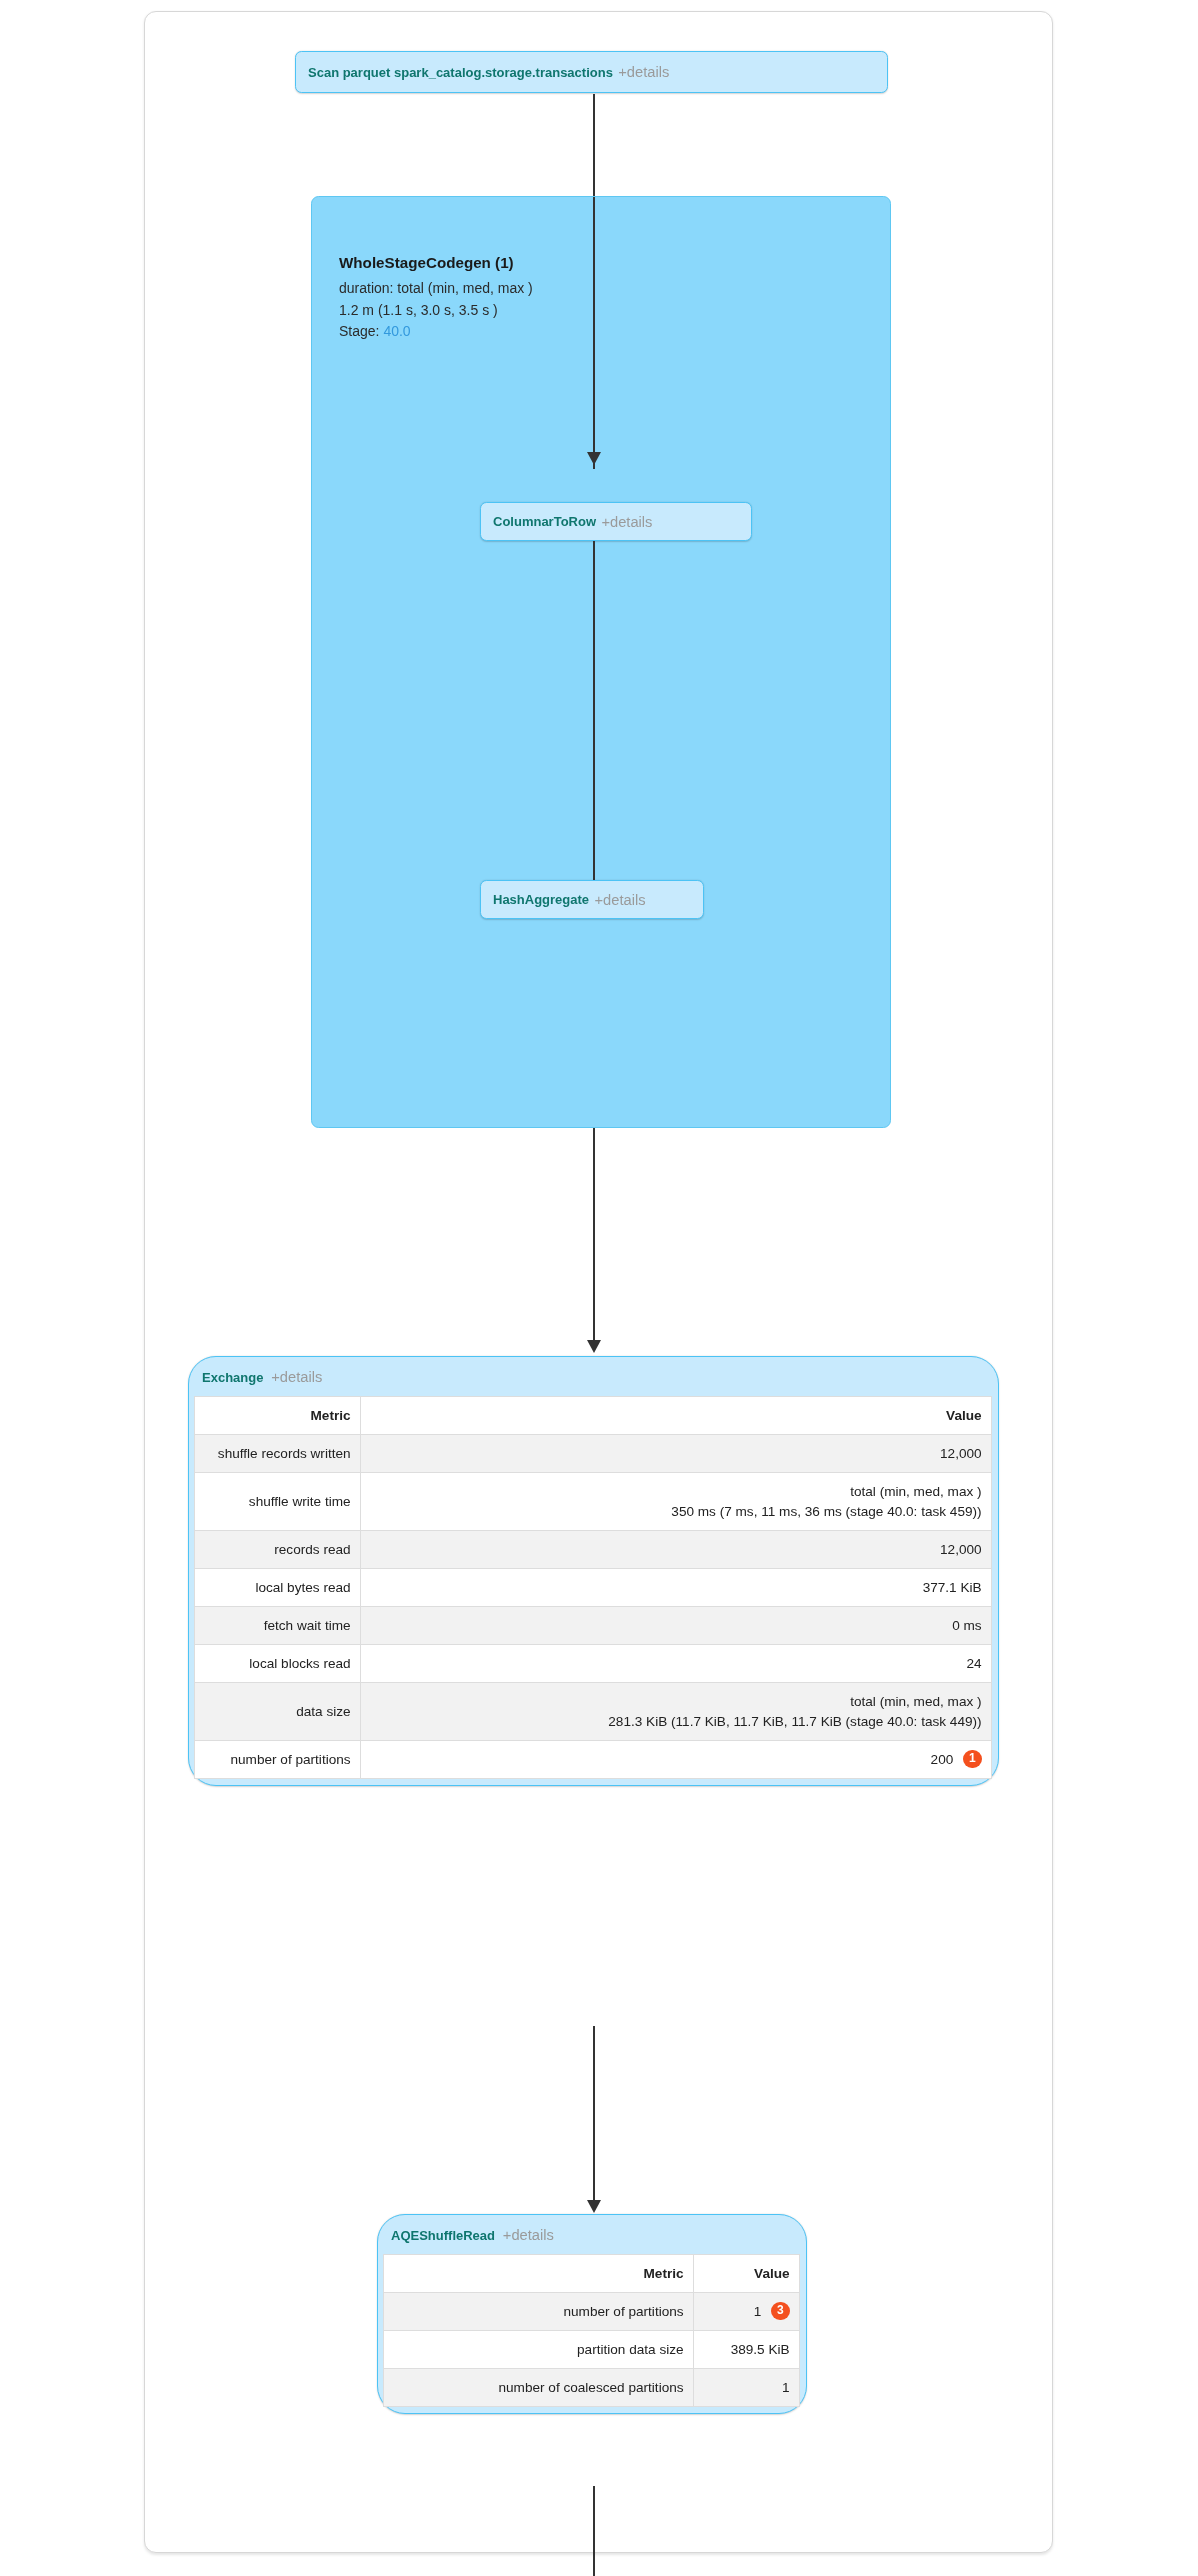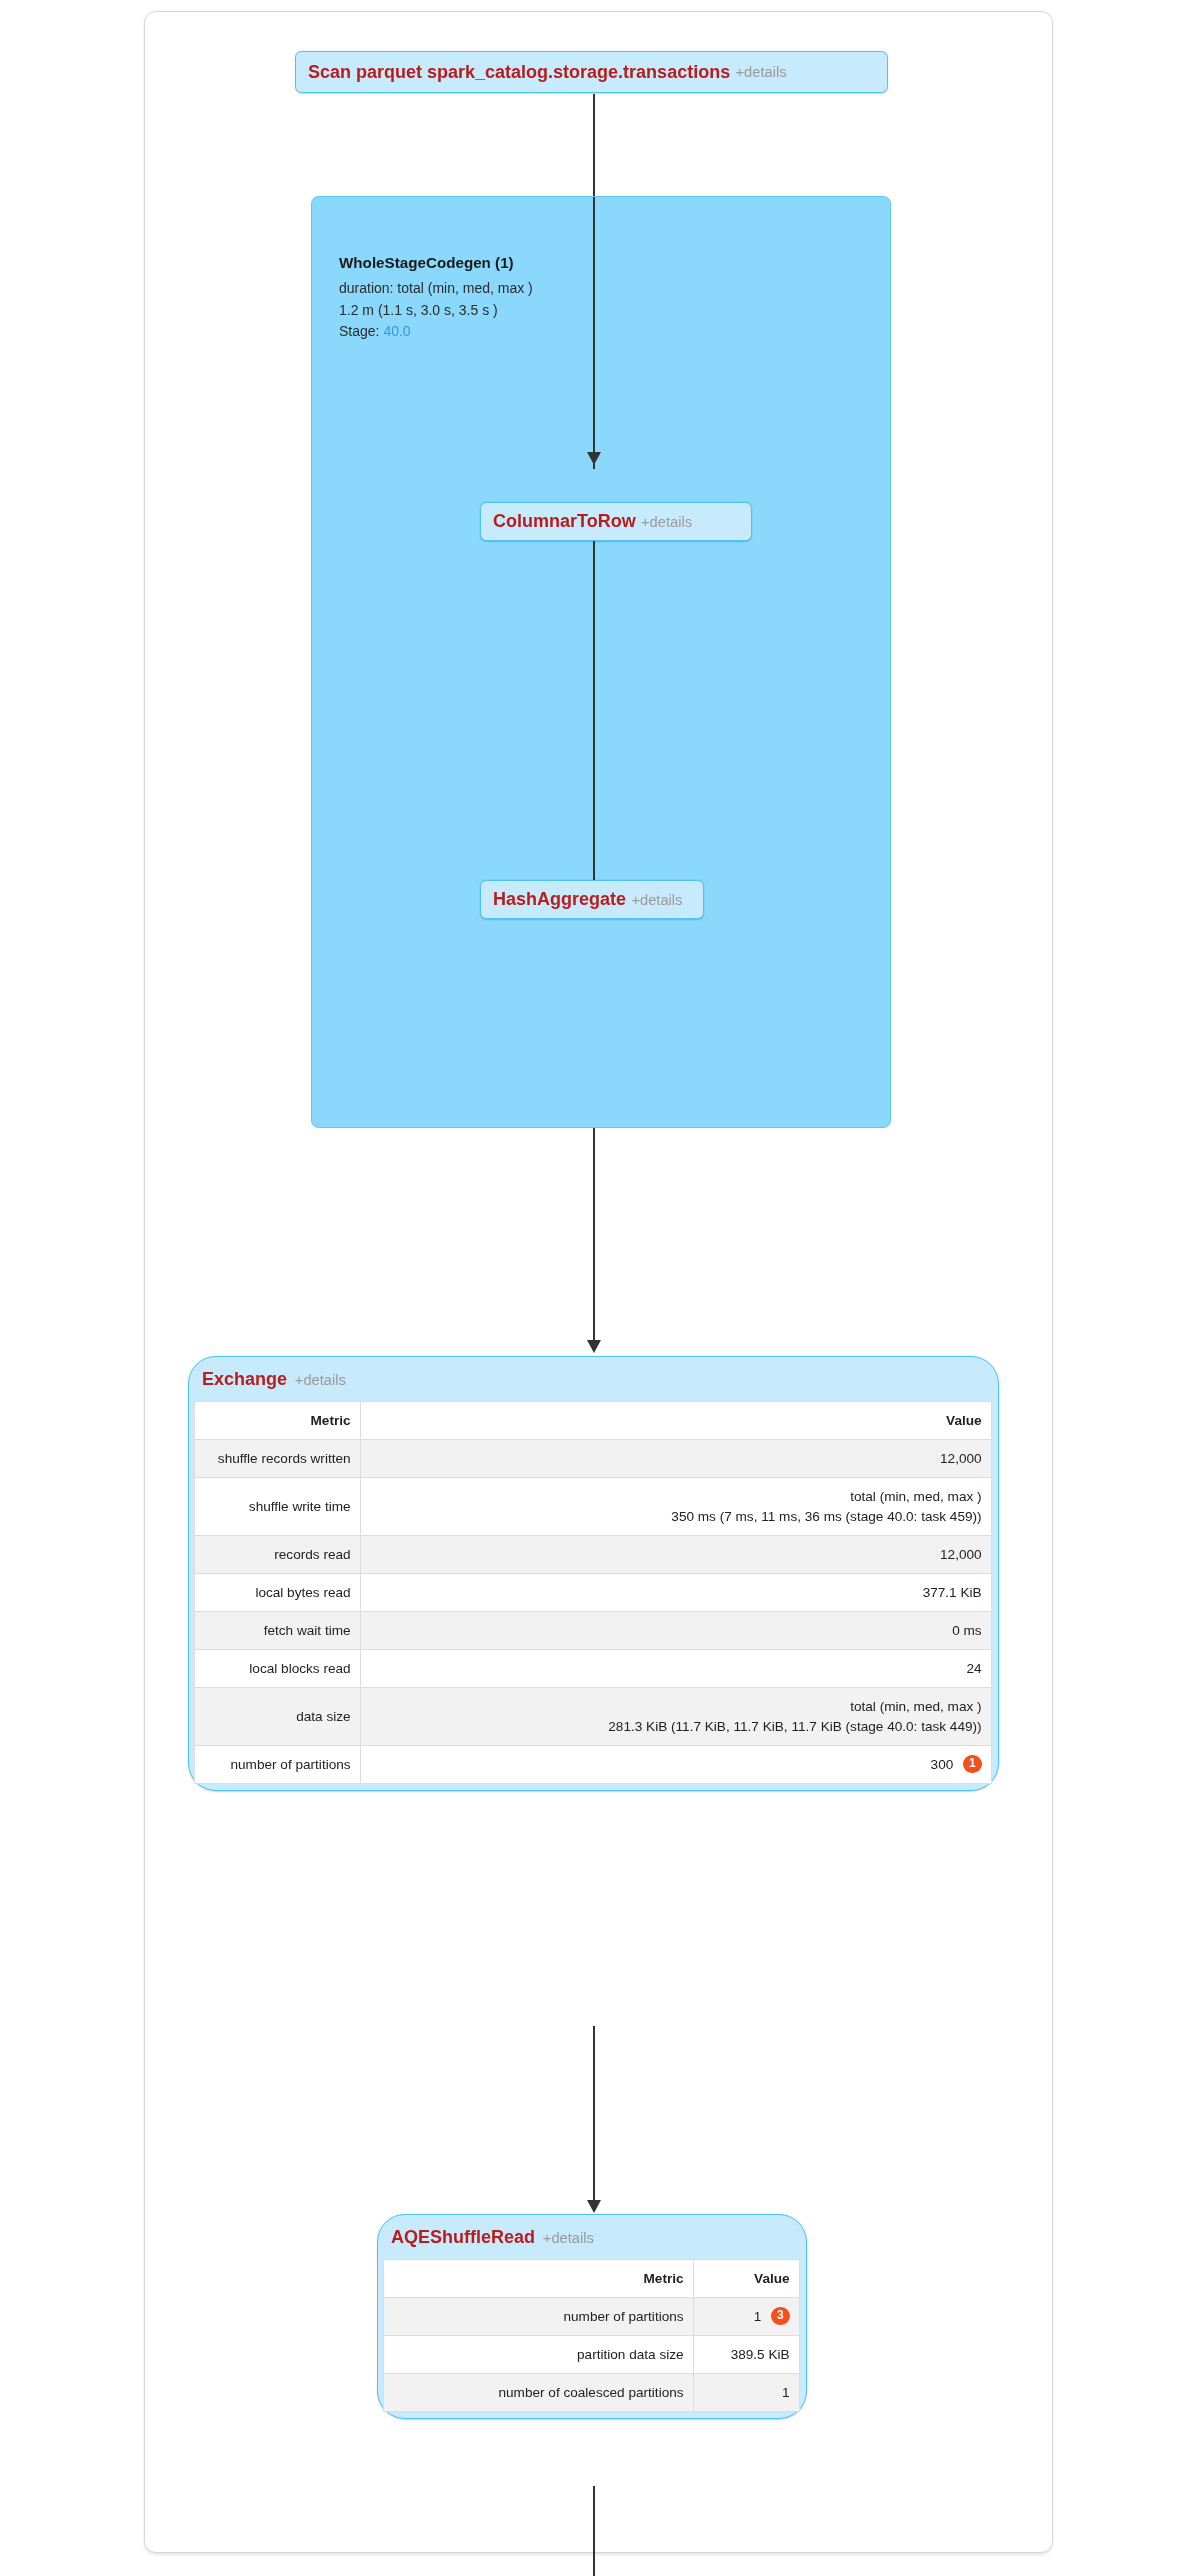--- a/index.html
+++ b/index.html
@@ -32,23 +32,23 @@
   
   .node {
     position: absolute;
     background: #c8eafd;
     border: 1.1px solid #4cc3f5;
     border-radius: 6.5px;
     box-sizing: border-box;
     box-shadow: 0 0.5px 1.6px rgba(0,0,0,0.18);
   }
   .node-title {
-    font-size: 18px;
+    font-size: 13px;
     font-weight: bold;
-    color: #b91c1c;
+    color: #0f766e;
     white-space: nowrap;
   }
   .details-link {
     font-size: 14.7px;
     font-weight: normal;
     color: #9a9a9a;
     margin-left: 5.4px;
   }
 
   
@@ -270,21 +270,21 @@
         <tr>
           <td>data size</td>
           <td>
             <span class="cell-line">total (min, med, max )</span>
             <span class="cell-line">281.3 KiB (11.7 KiB, 11.7 KiB, 11.7 KiB (stage 40.0: task 449))</span>
           </td>
         </tr>
         <tr>
           <td>number of partitions</td>
           <td>
-            <span>300</span><span class="badge">1</span>
+            <span>200</span><span class="badge">1</span>
           </td>
         </tr>
       </tbody>
     </table>
   </div>
 
   <div class="arrow" style="left:448px; top:2014px; height:185px;"></div>
   <div class="arrow-head" style="left:442px; top:2188px;"></div>
 
   <div class="node table-node" style="left:232px; top:2202px; width:430px;">

